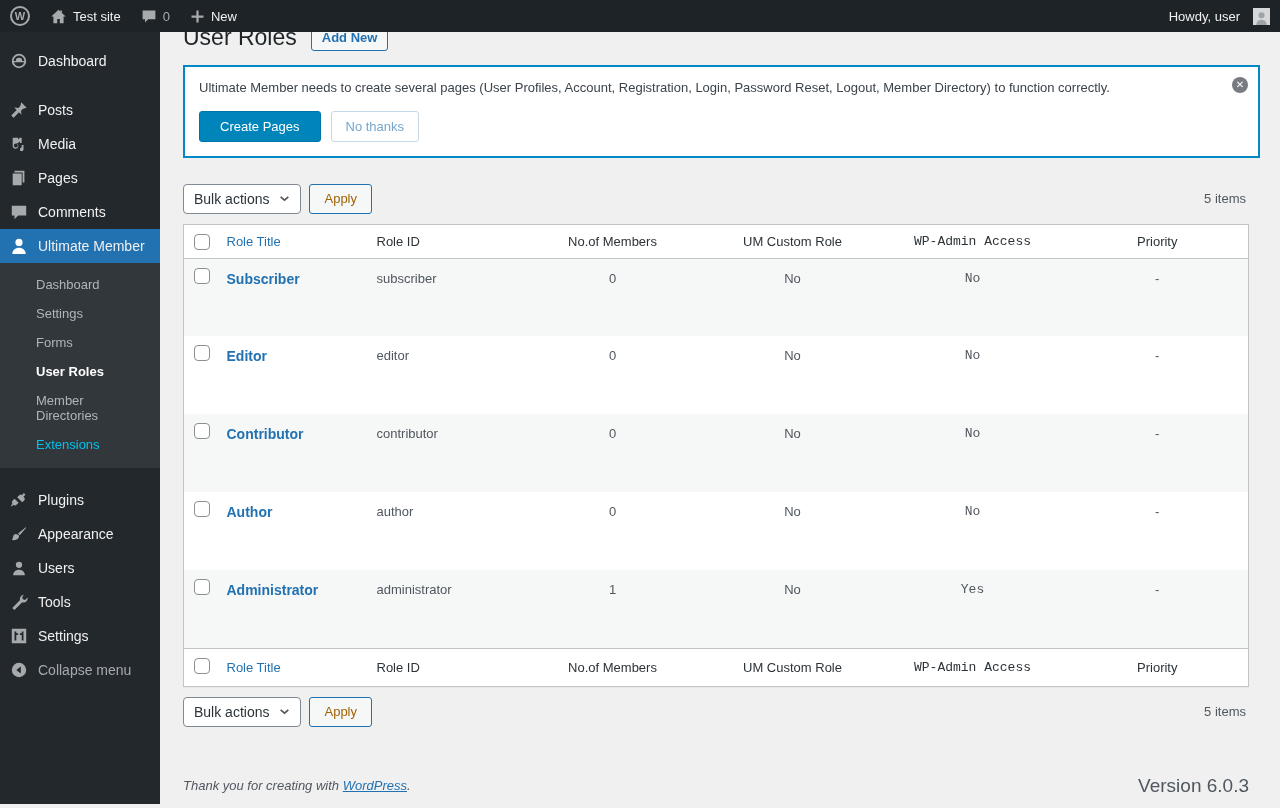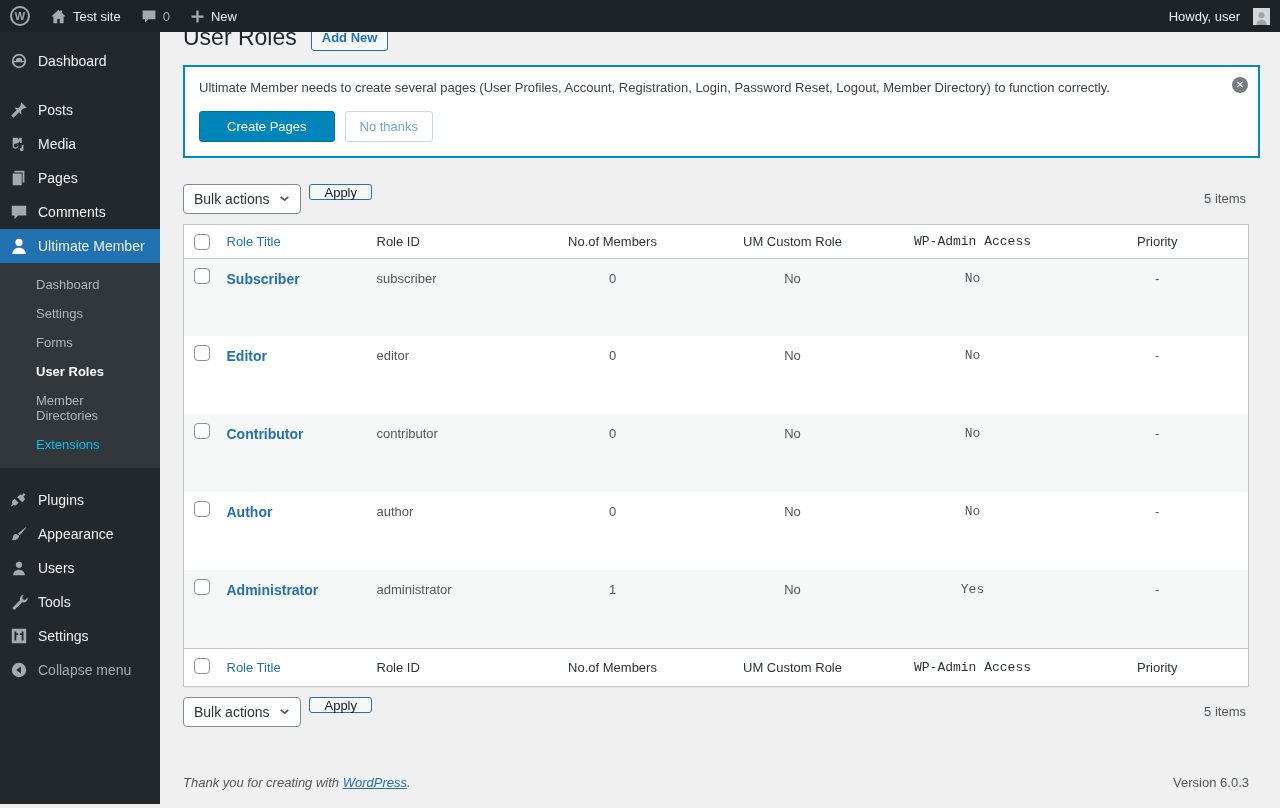--- a/index.html
+++ b/index.html
@@ -33,32 +33,32 @@
   
   .content { margin-left:160px; padding:10px 20px 0 23px; }
   .page-heading { display:flex; align-items:center; gap:14px; padding:13px 0 10px 0; }
   h1.page-title { font-size:23px; font-weight:400; color:#1d2327; line-height:1.3; }
   .page-title-action { font-size:13px; font-weight:600; color:#2271b1; background:#f6f7f7; border:1px solid #2271b1; border-radius:3px; padding:5px 10px; cursor:pointer; }
 
   
   .notice { position:relative; background:#fff; border:2px solid #0089c4; padding:12px 38px 14px 14px; margin:2px 0 0 0; }
   .notice p { color:#3c434a; font-size:13px; line-height:1.45; }
   .notice-buttons { margin-top:13px; display:flex; gap:10px; }
-  .btn-primary { background:#0085ba; border:1px solid #0073aa; color:#fff; border-radius:3px; font-size:13px; padding:7px 27px; cursor:pointer; }
+  .btn-primary { background:#0085ba; border:1px solid #0073aa; color:#fff; border-radius:3px; font-size:13px; padding:7px 20px; cursor:pointer; }
   .btn-ghost { background:#fff; border:1px solid #c5d9e8; color:#74a7cf; border-radius:3px; font-size:13px; padding:7px 14px; cursor:pointer; }
   .notice-dismiss { position:absolute; top:10px; right:10px; width:16px; height:16px; border-radius:50%; background:#787c82; color:#fff; font-size:10px; line-height:16px; text-align:center; cursor:pointer; font-weight:700; }
 
   
   .list-area { margin-right:11px; }
   .tablenav { display:flex; align-items:center; justify-content:space-between; margin-top:26px; height:30px; }
   .tablenav.bottom { margin-top:10px; }
   .tablenav-left { display:flex; gap:8px; }
   .fake-select { display:flex; align-items:center; gap:10px; background:#fff; border:1px solid #7e8993; border-radius:4px; color:#2c3338; font-size:14px; padding:0 10px; height:30px; cursor:pointer; }
   .fake-select svg { color:#50575e; }
-  .btn-apply { background:#f6f7f7; border:1px solid #2271b1; color:#0f172a; border-radius:3px; font-size:13px; padding:0 14px; height:16px; cursor:pointer; }
+  .btn-apply { background:#f6f7f7; border:1px solid #2271b1; color:#a16207; border-radius:3px; font-size:13px; padding:0 14px; height:30px; cursor:pointer; }
   .items-count { color:#50575e; font-size:13px; padding-right:3px; }
 
   
   table.roles { width:100%; border-collapse:collapse; background:#fff; border:1px solid #c3c4c7; margin-top:10px; box-shadow:0 1px 1px rgba(0,0,0,.04); }
   table.roles th, table.roles td { text-align:left; vertical-align:top; font-size:13px; }
   thead th, tfoot th { color:#2c3338; font-size:14px; font-weight:400; padding:9px 10px; border-bottom:1px solid #c3c4c7; }
   tfoot th { border-bottom:none; border-top:1px solid #c3c4c7; padding:11px 10px; }
   .col-cb { width:33px; padding:9px 0 0 10px !important; }
   .col-title { width:150px; }
   .col-roleid { width:152px; }
@@ -71,21 +71,21 @@
   tbody tr.striped { background:#f6f7f7; }
   tbody td { color:#50575e; }
   a.head-link { color:#2271b1; text-decoration:none; cursor:pointer; }
   a.row-title { color:#2271b1; font-weight:600; font-size:14px; text-decoration:none; cursor:pointer; }
   input[type=checkbox] { appearance:none; width:16px; height:16px; border:1px solid #8c8f94; border-radius:4px; background:#fff; cursor:pointer; margin:0; }
 
   
   .footer { display:flex; justify-content:space-between; align-items:center; margin-top:48px; padding-right:11px; }
   .footer-thanks { font-style:italic; color:#50575e; font-size:13px; }
   .footer-thanks a { color:#2271b1; }
-  .footer-version { color:#50575e; font-size:13px; }
+  .footer-version { color:#50575e; font-size:19px; }
 </style>
 </head>
 <body>
 
 <div class="admin-bar">
   <div class="ab-left">
     <div class="ab-item">
       <span class="wp-logo-ring ab-icon">W</span>
     </div>
     <div class="ab-item">

